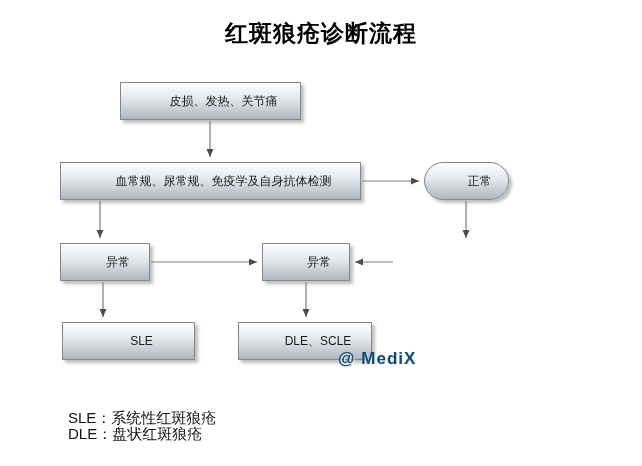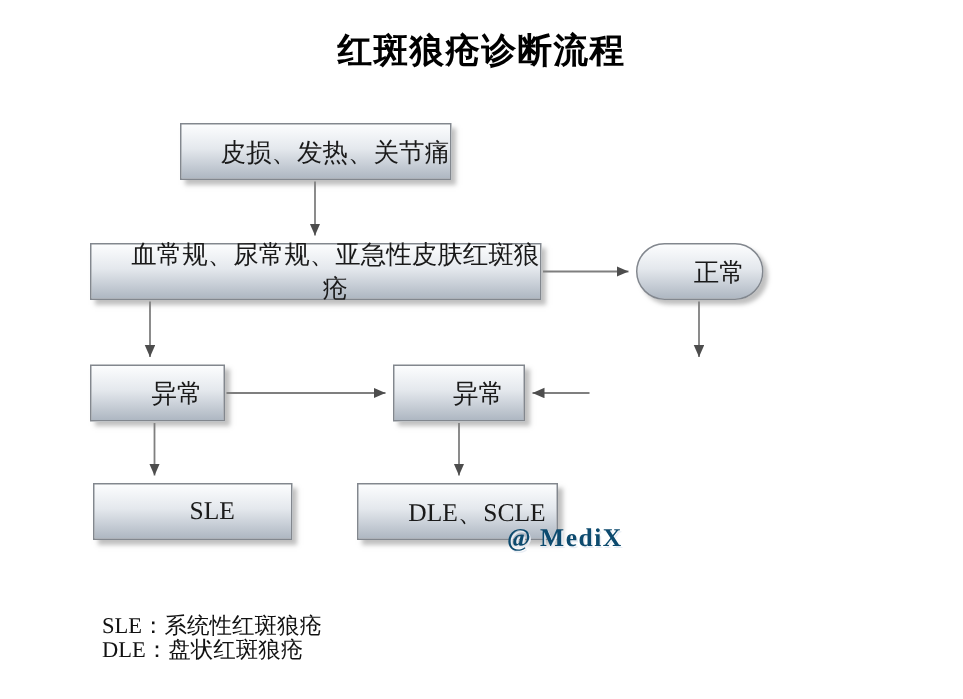--- a/index.html
+++ b/index.html
@@ -2,30 +2,30 @@
 <html><head>
   <meta charset="utf-8">
   <style>
     html, body { margin: 0; padding: 0; }
     body {
       width: 642px; height: 466px;
       background: #ffffff;
       font-family: "Liberation Sans", "DejaVu Sans", sans-serif;
       position: relative; overflow: hidden;
     }
-    .stage { position: absolute; left: 0; top: 0; width: 642px; height: 466px; font-family: Liberation Serif, serif; }
+    .stage { position: absolute; left: 0; top: 0; width: 642px; height: 466px; }
     .title {
       position: absolute; left: 0; top: 18px; width: 100%;
       text-align: center; font-size: 23px; font-weight: bold;
       color: #000; letter-spacing: 1px;
     }
     .node {
       position: absolute; box-sizing: border-box;
       display: flex; align-items: center; justify-content: center;
-      font-size: 17px; color: #1a1a1a; text-align: center;
+      font-size: 12px; color: #1a1a1a; text-align: center;
       border: 1px solid #82878e;
       background: linear-gradient(180deg, #fcfdfe 0%, #e4e8ed 45%, #aeb7c2 100%);
       box-shadow: 3px 3px 3px rgba(130,130,130,0.5);
       padding-left: 26px;
     }
     #node-symptoms      { left: 120px; top:  82px; width: 181px; height: 38px; }
     #node-tests         { left:  60px; top: 162px; width: 301px; height: 38px; }
     #node-normal        { left: 424px; top: 162px; width:  85px; height: 38px; border-radius: 19px; }
     #node-abnormal-left { left:  60px; top: 243px; width:  90px; height: 38px; }
     #node-abnormal-mid  { left: 262px; top: 243px; width:  88px; height: 38px; }
@@ -60,21 +60,21 @@
     <line x1="362" y1="181" x2="419" y2="181" stroke="#7f7f7f" stroke-width="1.2" marker-end="url(#ah)"></line>
     <line x1="100" y1="201" x2="100" y2="238" stroke="#7f7f7f" stroke-width="1.2" marker-end="url(#ah)"></line>
     <line x1="466" y1="201" x2="466" y2="238" stroke="#7f7f7f" stroke-width="1.2" marker-end="url(#ah)"></line>
     <line x1="393" y1="262" x2="355" y2="262" stroke="#7f7f7f" stroke-width="1.2" marker-end="url(#ah)"></line>
     <line x1="151" y1="262" x2="257" y2="262" stroke="#7f7f7f" stroke-width="1.2" marker-end="url(#ah)"></line>
     <line x1="103" y1="282" x2="103" y2="317" stroke="#7f7f7f" stroke-width="1.2" marker-end="url(#ah)"></line>
     <line x1="306" y1="282" x2="306" y2="317" stroke="#7f7f7f" stroke-width="1.2" marker-end="url(#ah)"></line>
   </svg>
 
   <div class="node" id="node-symptoms">皮损、发热、关节痛</div>
-  <div class="node" id="node-tests">血常规、尿常规、亚急性皮肤红斑狼疮</div>
+  <div class="node" id="node-tests">血常规、尿常规、免疫学及自身抗体检测</div>
   <div class="node" id="node-normal">正常</div>
   <div class="node" id="node-abnormal-left">异常</div>
   <div class="node" id="node-abnormal-mid">异常</div>
   <div class="node" id="node-sle">SLE</div>
   <div class="node" id="node-dle-scle">DLE、SCLE</div>
 
   <div class="watermark">@ MediX</div>
 
   <div class="legend">
     <div>SLE：系统性红斑狼疮</div>

